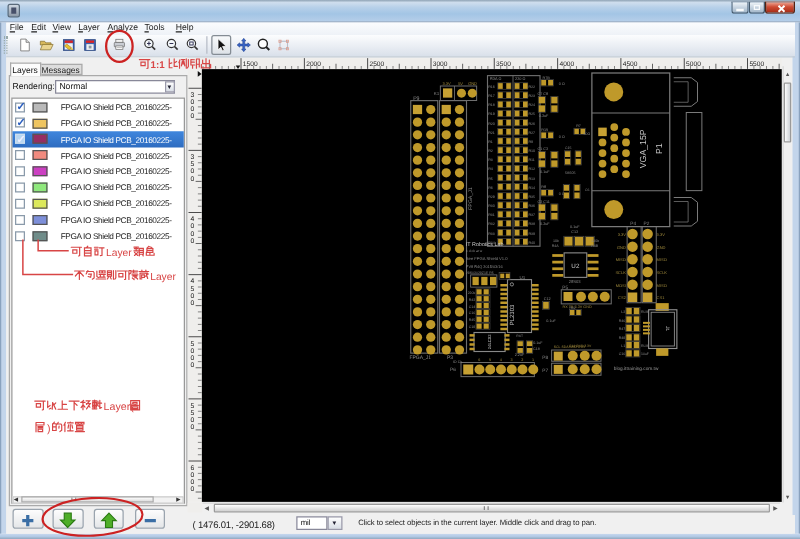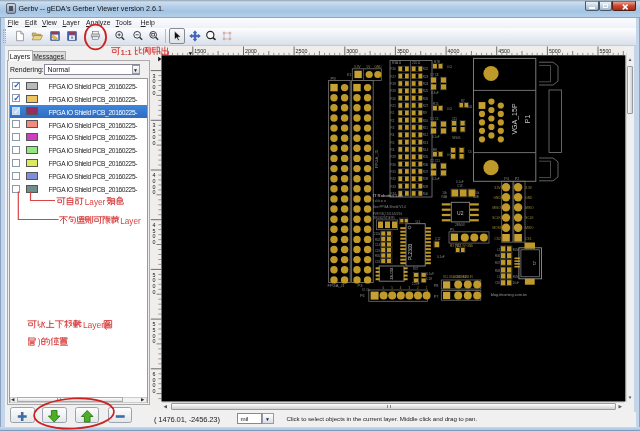--- a/index.html
+++ b/index.html
@@ -8,21 +8,20 @@
 <div id="win">
 
 <div class="t" style="left:0;top:0;width:640px;height:17.5px;background:linear-gradient(#8fa3b5 0%,#cfdeee 12%,#b7d0e9 35%,#a3c5e5 65%,#b5cee9 100%);border-bottom:1px solid #8ea6c2"></div>
 <div class="t" style="left:0;top:17.5px;width:4.5px;height:409px;background:#c3d5eb;border-left:1px solid #8aa2be"></div>
 <div class="t" style="left:634.4px;top:17.5px;width:5.6px;height:409px;background:#c3d5eb;border-right:1px solid #8aa2be"></div>
 <div class="t" style="left:0;top:426.5px;width:640px;height:4.5px;background:linear-gradient(#c8d9ee,#aac4e2);border-bottom:1px solid #7f9dbd"></div>
 
 <div class="t" style="left:5.5px;top:3px;width:10px;height:11px;background:linear-gradient(#cfd8e2,#8e9aa8);border:1px solid #5a6a7a;border-radius:2px">
       <div style="position:absolute;left:2px;top:2px;width:4px;height:5px;background:#47506a"></div>
     </div>
-<div class="t" style="left:18.5px;top:4px;font-size:7.2px;color:#111">Gerbv -- gEDA's Gerber Viewer version 2.6.1.</div>
 
 <div class="t" style="left:584.7px;top:0.5px;width:14px;height:10px;background:linear-gradient(#eef3f8,#c2d0de 55%,#a3b7c9);border:1px solid #44596c;border-top-color:#7a8d9e;border-radius:0 0 2.5px 2.5px">
       <div style="position:absolute;left:3.5px;top:5.8px;width:5.5px;height:1.7px;background:#f8fafc"></div>
     </div>
 <div class="t" style="left:598.8px;top:0.5px;width:13px;height:10px;background:linear-gradient(#eef3f8,#c2d0de 55%,#a3b7c9);border:1px solid #44596c;border-top-color:#7a8d9e;border-radius:0 0 2.5px 2.5px">
       <div style="position:absolute;left:3px;top:2.4px;width:5px;height:4.5px;border:1.2px solid #f8fafc"></div>
     </div>
 <div class="t" style="left:611.9px;top:0.5px;width:24.5px;height:10px;background:linear-gradient(#eba18f,#ce4a33 45%,#a52d17);border:1px solid #55200f;border-top-color:#906055;border-radius:0 0 2.5px 2.5px">
       <svg style="display:block" width="24.5" height="10" viewBox="0 0 24.5 10">
         <path d="M9.8,2.6 L14.6,7.4 M14.6,2.6 L9.8,7.4" stroke="#fff" stroke-width="1.5"></path>
@@ -945,21 +944,21 @@
 <div class="t" style="left:626.9px;top:65.6px;width:5.8px;height:48px;background:linear-gradient(90deg,#fdfdfd,#cfd3d8);border:1px solid #9a9a9a;border-radius:1px"></div>
 
 <div class="t" style="left:150px;top:402.2px;width:11.5px;height:8.2px;background:#efeeec"></div>
     <div class="t" style="left:161.5px;top:402.2px;width:462.5px;height:8.2px;background:#f0f0f0;border-top:1px solid #d8d8d8"></div>
 <div class="t" style="left:163.5px;top:404px;font-size:4.6px;color:#555">◀</div>
 <div class="t" style="left:618.5px;top:404px;font-size:4.6px;color:#555">▶</div>
 <div class="t" style="left:170.5px;top:403.2px;width:445px;height:6.4px;background:linear-gradient(#fff,#d0d0d0);border:1px solid #9a9a9a;border-radius:1px"></div>
 <div class="t" style="left:387px;top:404.8px;width:1px;height:3.6px;border-left:1px solid #888;border-right:1px solid #888;padding-left:2px"></div>
 
 <div class="t" style="left:150px;top:411.5px;width:485.5px;height:15px;background:#f0f0f0"></div>
-<div class="t" style="left:154px;top:414.5px;font-size:7.6px;letter-spacing:-0.15px;color:#222">( 1476.01, -2456.23)</div>
+<div class="t" style="left:154px;top:414.5px;font-size:7.6px;letter-spacing:-0.15px;color:#222">( 1476.01, -2901.68)</div>
 <div class="t" style="left:236.5px;top:412.5px;width:25px;height:11.5px;background:#fff;border:1px solid #889;font-size:6.2px;color:#111;line-height:10px;padding-left:3px">mil</div>
 <div class="t" style="left:261.5px;top:412.5px;width:12px;height:11.5px;background:linear-gradient(#fefefe,#d8dee6);border:1px solid #99a;font-size:5px;text-align:center;line-height:10px;color:#223">▼</div>
 <div class="t" style="left:286.5px;top:414.5px;font-size:6.2px;letter-spacing:-0.05px;color:#222">Click to select objects in the current layer. Middle click and drag to pan.</div>
 
 <svg style="position:absolute;left:0;top:0;z-index:50" width="640" height="431" viewBox="0 0 640 431" font-family="Liberation Sans, sans-serif">
       <path d="M30.5,191.5 L30.5,200.5 L55,200.5" fill="none" stroke="#d84545" stroke-width="1.2"></path>
       <path d="M18.3,191.5 L18.3,219.5 L58.5,219.5" fill="none" stroke="#d84545" stroke-width="1.2"></path>
       <path d="M57.00,197.82L65.20,197.82 M63.72,197.82L63.72,204.54L62.90,204.79 M58.23,199.87L61.51,199.87L61.51,202.58L58.23,202.58Z" fill="none" stroke="#d84545" stroke-width="0.95" stroke-linecap="round"></path>
       <path d="M70.20,197.00L69.22,198.15 M67.58,198.31L72.82,198.31L72.82,204.71L67.58,204.71Z M67.58,200.44L72.82,200.44 M67.58,202.49L72.82,202.49" fill="none" stroke="#d84545" stroke-width="0.95" stroke-linecap="round"></path>
       <path d="M75.53,197.82L78.48,197.82 M75.69,199.30L78.32,199.30 M76.02,200.69L78.32,200.69L78.32,203.97L76.02,203.97Z M79.46,198.23L83.24,198.23 M81.60,198.23L81.60,204.22L80.28,204.54" fill="none" stroke="#d84545" stroke-width="0.95" stroke-linecap="round"></path>

